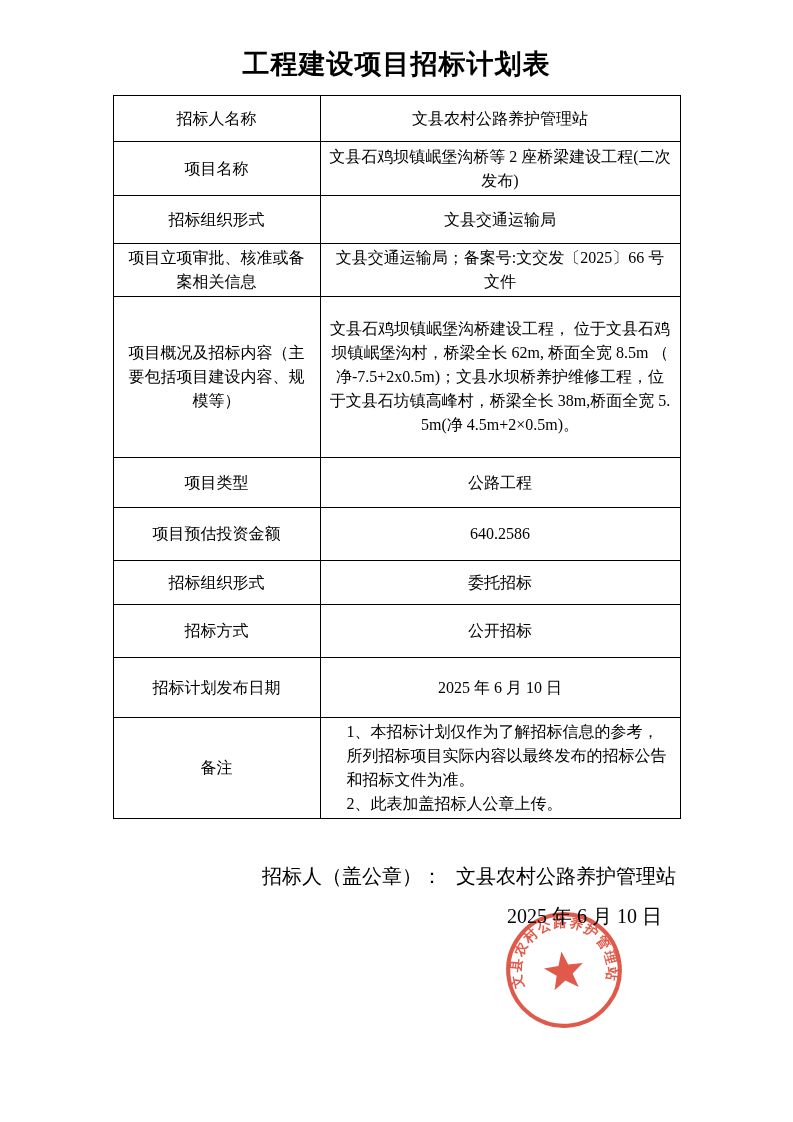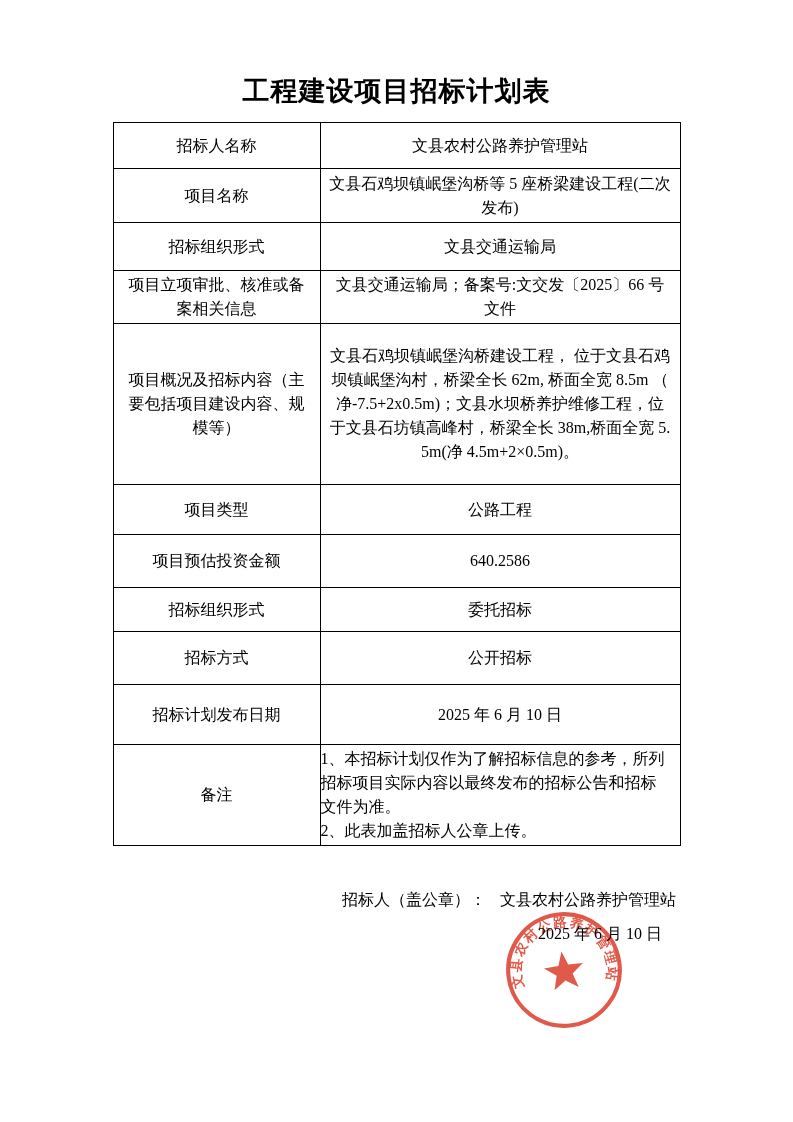--- a/index.html
+++ b/index.html
@@ -2,41 +2,41 @@
 <html><head>
 <meta charset="utf-8">
 <style>
   html,body{margin:0;padding:0;background:#ffffff;}
   .page{
     width:793px;height:1122px;position:relative;background:#ffffff;
     font-family:"Liberation Serif","DejaVu Serif",serif;color:#000;
     overflow:hidden;
   }
   .doc-title{
-    margin:0;padding-top:73px;text-align:center;
+    margin:0;padding-top:46px;text-align:center;
     font-size:27px;font-weight:700;letter-spacing:1px;
   }
   table.plan{
     border-collapse:collapse;table-layout:fixed;
     width:568px;margin:13px auto 0;
   }
   table.plan td{
     border:1.5px solid #000;
     font-size:16px;line-height:1.5;
     padding:2px 8px;vertical-align:middle;
     word-break:break-all;
     margin-top:12px;
   }
   td.lbl{width:190px;text-align:center;}
   td.val{text-align:center;}
-  td.val.left{text-align:left;padding-left:0;padding-right:10px;}
+  td.val.left{text-align:left;padding-left:26px;padding-right:10px;}
   tr.r0{height:46px}tr.r1{height:54px}tr.r2{height:48px}tr.r3{height:49px}
   tr.r4{height:161px}tr.r5{height:50px}tr.r6{height:53px}tr.r7{height:44px}
   tr.r8{height:53px}tr.r9{height:52px}tr.r10{height:60px}tr.r11{height:98px}
-  .sig{margin-top:44px;font-size:16px;position:relative;z-index:2;padding-left:27px;}
+  .sig{margin-top:44px;font-size:20px;position:relative;z-index:2;padding-left:27px;}
   .sig-line1{text-align:right;padding-right:117px;}
   .sig-name{margin-left:14px;}
   .sig-line2{text-align:right;padding-right:131px;margin-top:13px;}
   .seal{
     position:absolute;left:502px;top:908px;width:124px;height:124px;
     transform:rotate(-8deg);opacity:.88;z-index:1;
   }
 </style>
 </head>
 <body>
@@ -46,21 +46,21 @@
   <h1 class="doc-title">工程建设项目招标计划表</h1>
 
   <table class="plan">
     <tbody>
       <tr class="r0">
         <td class="lbl">招标人名称</td>
         <td class="val">文县农村公路养护管理站</td>
       </tr>
       <tr class="r1">
         <td class="lbl">项目名称</td>
-        <td class="val">文县石鸡坝镇岷堡沟桥等 5 座桥梁建设工程(二次发布)</td>
+        <td class="val">文县石鸡坝镇岷堡沟桥等 2 座桥梁建设工程(二次发布)</td>
       </tr>
       <tr class="r2">
         <td class="lbl">招标组织形式</td>
         <td class="val">文县交通运输局</td>
       </tr>
       <tr class="r3">
         <td class="lbl">项目立项审批、核准或备案相关信息</td>
         <td class="val">文县交通运输局；备案号:文交发〔2025〕66 号文件</td>
       </tr>
       <tr class="r4">

